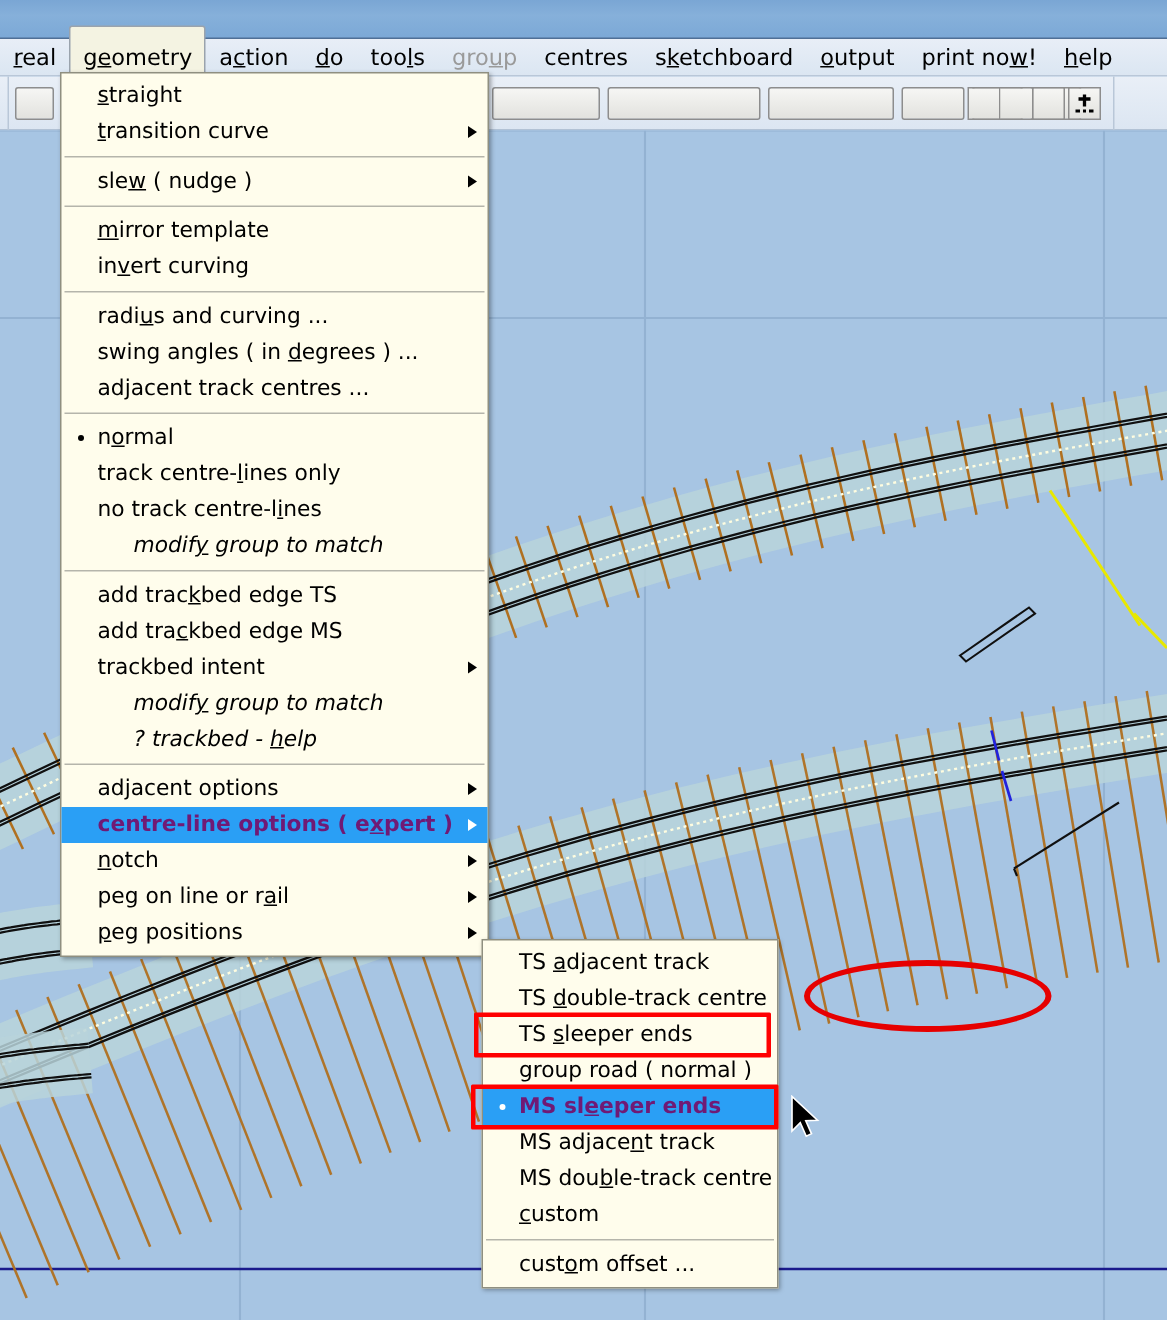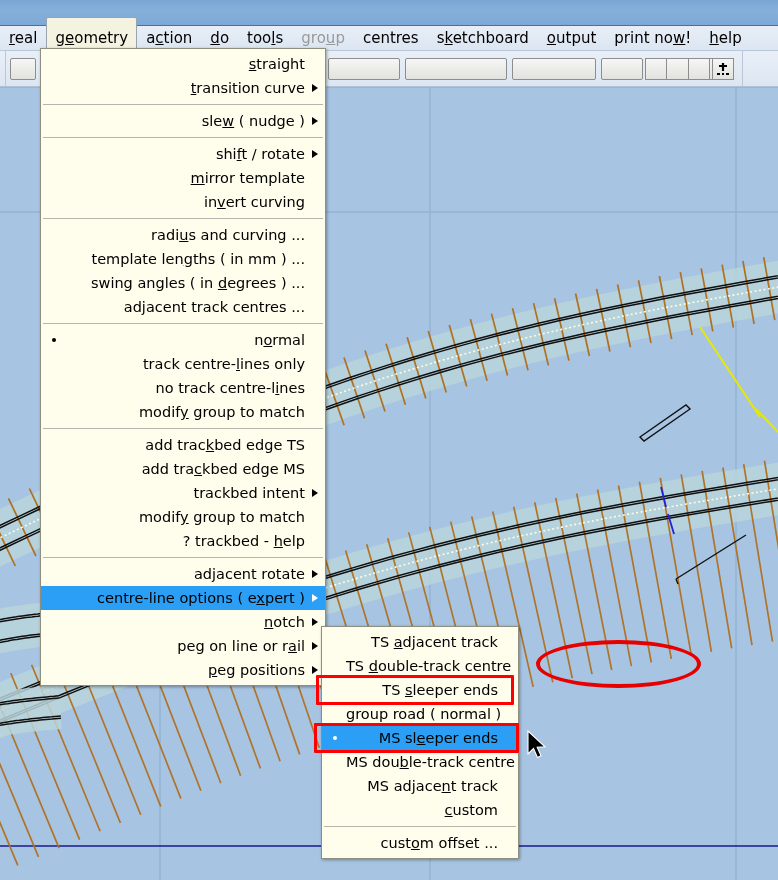--- a/index.html
+++ b/index.html
@@ -104,24 +104,24 @@
     padding: 3px 0;
     font-size: 14.5px; color: #000;
   }
   #geomenu { left: 40px; top: 48px; width: 286px; }
   #submenu  { left: 321px; top: 626px; width: 198px; }
 
   .menu .item {
     position: relative;
     height: 24px; line-height: 24px;
     padding-left: 24px; padding-right: 20px;
-    white-space: nowrap; cursor: default; text-align: right;
-  }
-  .menu .item.indent { padding-left: 48px; }
-  .menu .item.sel { background: #2a9ff5; color: #000000; }
+    white-space: nowrap; cursor: default;
+  }
+  .menu .item.indent { padding-left: 48px; font-style: italic; }
+  .menu .item.sel { background: #2a9ff5; color: #701a75; font-weight: bold; }
   .menu .item u { text-decoration: underline; }
   .menu .sep {
     height: 1px; background: #b5b5ab; margin: 4px 2px;
   }
   .menu .bullet {
     position: absolute; left: 11px; top: 10px;
     width: 4px; height: 4px; border-radius: 50%; background: #000;
   }
   .menu .item.sel .bullet { background: #fff; }
   .menu .arrow {
@@ -327,55 +327,53 @@
       </svg>
     <div class="redellipse" style="left:536px; top:553px; width:165px; height:48px;"></div>
   </div>
 
   <div class="menu" id="geomenu">
       <div class="item"><span><u>s</u>traight</span></div>
       <div class="item"><span><u>t</u>ransition  curve</span><span class="arrow"></span></div>
       <div class="sep"></div>
       <div class="item"><span>sle<u>w</u>  ( nudge )</span><span class="arrow"></span></div>
       <div class="sep"></div>
-      <div class="item"><span>shi<u>f</u>t / rotate</span><span class="arrow"></span></div>
       <div class="item"><span><u>m</u>irror  template</span></div>
       <div class="item"><span>in<u>v</u>ert  curving</span></div>
       <div class="sep"></div>
       <div class="item"><span>radi<u>u</u>s  and  curving ...</span></div>
-      <div class="item"><span>template  len<u>g</u>ths  ( in  mm ) ...</span></div>
       <div class="item"><span>swing  angles  ( in  <u>d</u>egrees ) ...</span></div>
       <div class="item"><span>ad<u>j</u>acent  track  centres ...</span></div>
       <div class="sep"></div>
       <div class="item"><span class="bullet"></span><span>n<u>o</u>rmal</span></div>
       <div class="item"><span>track  centre-<u>l</u>ines  only</span></div>
       <div class="item"><span>no  track  centre-l<u>i</u>nes</span></div>
       <div class="item indent"><span>modif<u>y</u>  group  to  match</span></div>
       <div class="sep"></div>
       <div class="item"><span>add  trac<u>k</u>bed  edge  TS</span></div>
       <div class="item"><span>add  tra<u>c</u>kbed  edge  MS</span></div>
       <div class="item"><span>trackbed  intent</span><span class="arrow"></span></div>
       <div class="item indent"><span>modif<u>y</u>  group  to  match</span></div>
       <div class="item indent"><span>?  trackbed  -  <u>h</u>elp</span></div>
       <div class="sep"></div>
-      <div class="item"><span>adjacent  rotate</span><span class="arrow"></span></div>
+      <div class="item"><span>adjacent  options</span><span class="arrow"></span></div>
       <div class="item sel"><span>centre-line  options  ( e<u>x</u>pert )</span><span class="arrow"></span></div>
       <div class="item"><span><u>n</u>otch</span><span class="arrow"></span></div>
       <div class="item"><span>peg  on  line  or  r<u>a</u>il</span><span class="arrow"></span></div>
       <div class="item"><span><u>p</u>eg  positions</span><span class="arrow"></span></div>
     </div>
 
   <div class="menu" id="submenu">
       <div class="item"><span>TS  <u>a</u>djacent  track</span></div>
       <div class="item"><span>TS  <u>d</u>ouble-track  centre</span></div>
       <div class="item"><span>TS  <u>s</u>leeper  ends</span></div>
       <div class="item"><span>group  road  ( normal )</span></div>
       <div class="item sel"><span class="bullet"></span><span>MS  sl<u>e</u>eper  ends</span></div>
+      <div class="item"><span>MS  adjace<u>n</u>t  track</span></div>
       <div class="item"><span>MS  dou<u>b</u>le-track  centre</span></div>
-      <div class="item"><span>MS  adjace<u>n</u>t  track</span></div>
       <div class="item"><span><u>c</u>ustom</span></div>
       <div class="sep"></div>
       <div class="item"><span>cust<u>o</u>m  offset ...</span></div>
       <div class="redbox" style="left: -6px; top: 48px; width: 198px; height: 30px;"></div>
       <div class="redbox" style="left: -8px; top: 96px; width: 205px; height: 30px;"></div>
     </div>
 
   <div class="cursor">
     <svg width="22" height="32" viewBox="0 0 22 32">
       <path d="M1 1 L1 24 L6.5 18.5 L10.5 27.5 L14 25.8 L10.2 17.2 L18 16.8 Z" fill="#000" stroke="#fff" stroke-width="1.1"></path>

